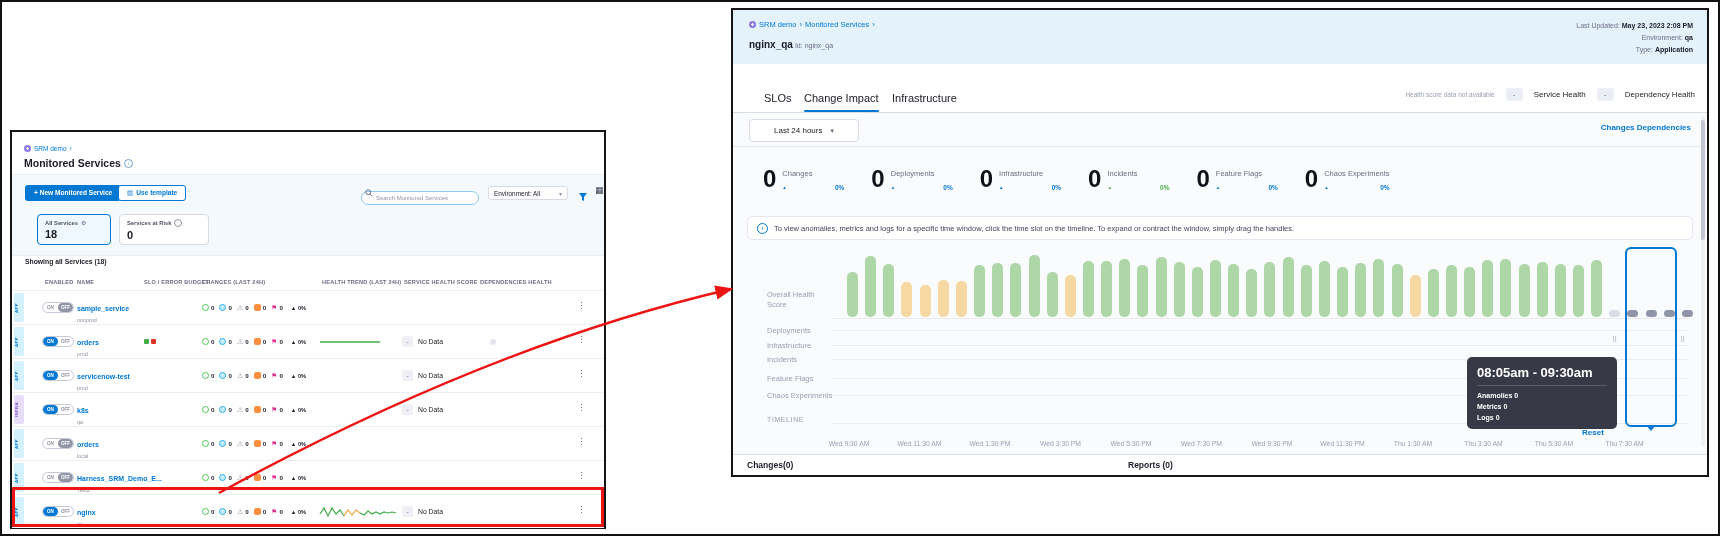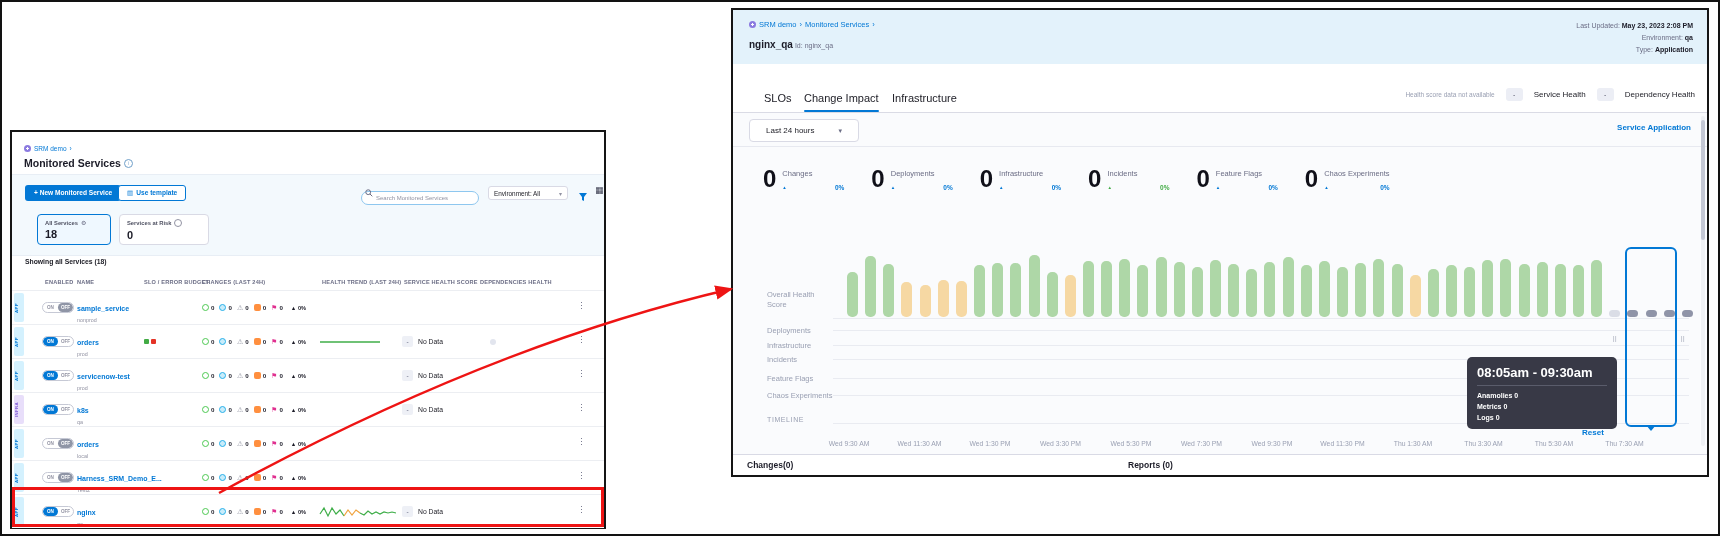--- a/index.html
+++ b/index.html
@@ -97,21 +97,21 @@
   .rp-tabs{position:absolute;left:0;top:54px;width:100%;height:49px;background:#fff;border-bottom:1px solid #dadbe5;box-sizing:border-box}
   .tab{position:absolute;top:28px;font-size:11px;font-weight:normal;color:#22222a;cursor:pointer;white-space:nowrap}
   .tab-underline{position:absolute;height:2.5px;background:#0278d5;bottom:0;border-radius:2px}
   .health-sum{position:absolute;right:12px;top:24px;display:flex;align-items:center;gap:11px}
   .health-note{font-size:6.5px;color:#9aa0b3}
   .hsb{min-width:9px;height:13px;background:#eceef5;border-radius:3px;color:#54566a;font-size:7px;
       line-height:13px;text-align:center;padding:0 4px}
   .hs-label{font-size:8px;color:#22222a}
   .rp-body{position:absolute;left:0;top:103px;width:100%;height:341px;background:#fafbfd}
   .timesel{position:absolute;left:16px;top:6px;width:110px;height:23px;border:1px solid #d9dae5;border-radius:4px;
-      background:#fff;font-size:8px;color:#22222a;line-height:23px;padding:0 16px;box-sizing:border-box;
+      background:#fff;font-size:8px;color:#22222a;line-height:23px;padding:0 24px;box-sizing:border-box;
       display:flex;justify-content:space-between;align-items:center;cursor:pointer}
   .timesel .chev{color:#6b6d85;font-size:7px}
   .svcdep{position:absolute;right:16px;top:10px;font-size:8px;font-weight:bold;color:#0278d5;cursor:pointer}
   .metrics{position:absolute;left:0;top:33px;width:100%;height:64px;border-top:1px solid #e7e9f0;
       display:flex;align-items:flex-start;padding:20px 0 0 30px;gap:27px;box-sizing:border-box}
   .metric{display:flex;gap:6px}
   .m-val{font-size:24px;font-weight:bold;color:#101019;line-height:24px}
   .m-side{display:flex;flex-direction:column;min-width:62px;padding-top:2px}
   .m-label{font-size:7.5px;color:#6b6d85;white-space:nowrap}
   .m-trend{display:flex;justify-content:space-between;margin-top:6px;font-size:6.5px;align-items:center}
@@ -474,21 +474,21 @@
       <span class="tab" style="left:71px">Change Impact</span>
       <span class="tab-underline" style="left:71px;width:75px"></span>
       <span class="tab" style="left:159px">Infrastructure</span>
     </div>
 
   <div class="rp-body">
     <div class="timesel">
       <span>Last 24 hours</span>
         <span class="chev">▾</span>
     </div>
-    <span class="svcdep">Service Application</span>
+    <span class="svcdep">Changes Dependencies</span>
 
     <div class="metrics">
         <div class="metric">
     <span class="m-val">0</span>
     <span class="m-side">
             <span class="m-label">Changes</span>
       <span class="m-trend">
               <i style="color:#0278d5">▲</i>
       <b style="color:#0278d5">0%</b>
             </span>
@@ -539,20 +539,24 @@
     <span class="m-side">
             <span class="m-label">Chaos Experiments</span>
       <span class="m-trend">
               <i style="color:#0278d5">▲</i>
       <b style="color:#0278d5">0%</b>
             </span>
           </span>
   </div>
       </div>
 
+    <div class="banner">
+      <span class="bi">i</span>
+      <span class="banner-text">To view anomalies, metrics and logs for a specific time window, click the time slot on the timeline. To expand or contract the window, simply drag the handles.</span>
+    </div>
 
     <div class="chart">
       <span class="ohs-label crl0">Overall Health Score</span>
       <div class="cline" style="top:78px"></div>
       <span class="crl" style="top:86px">Deployments</span>
       <div class="cline" style="top:90px"></div>
       <span class="crl" style="top:101px">Infrastructure</span>
       <div class="cline" style="top:105px"></div>
       <span class="crl" style="top:115px">Incidents</span>
       <div class="cline" style="top:119px"></div>

